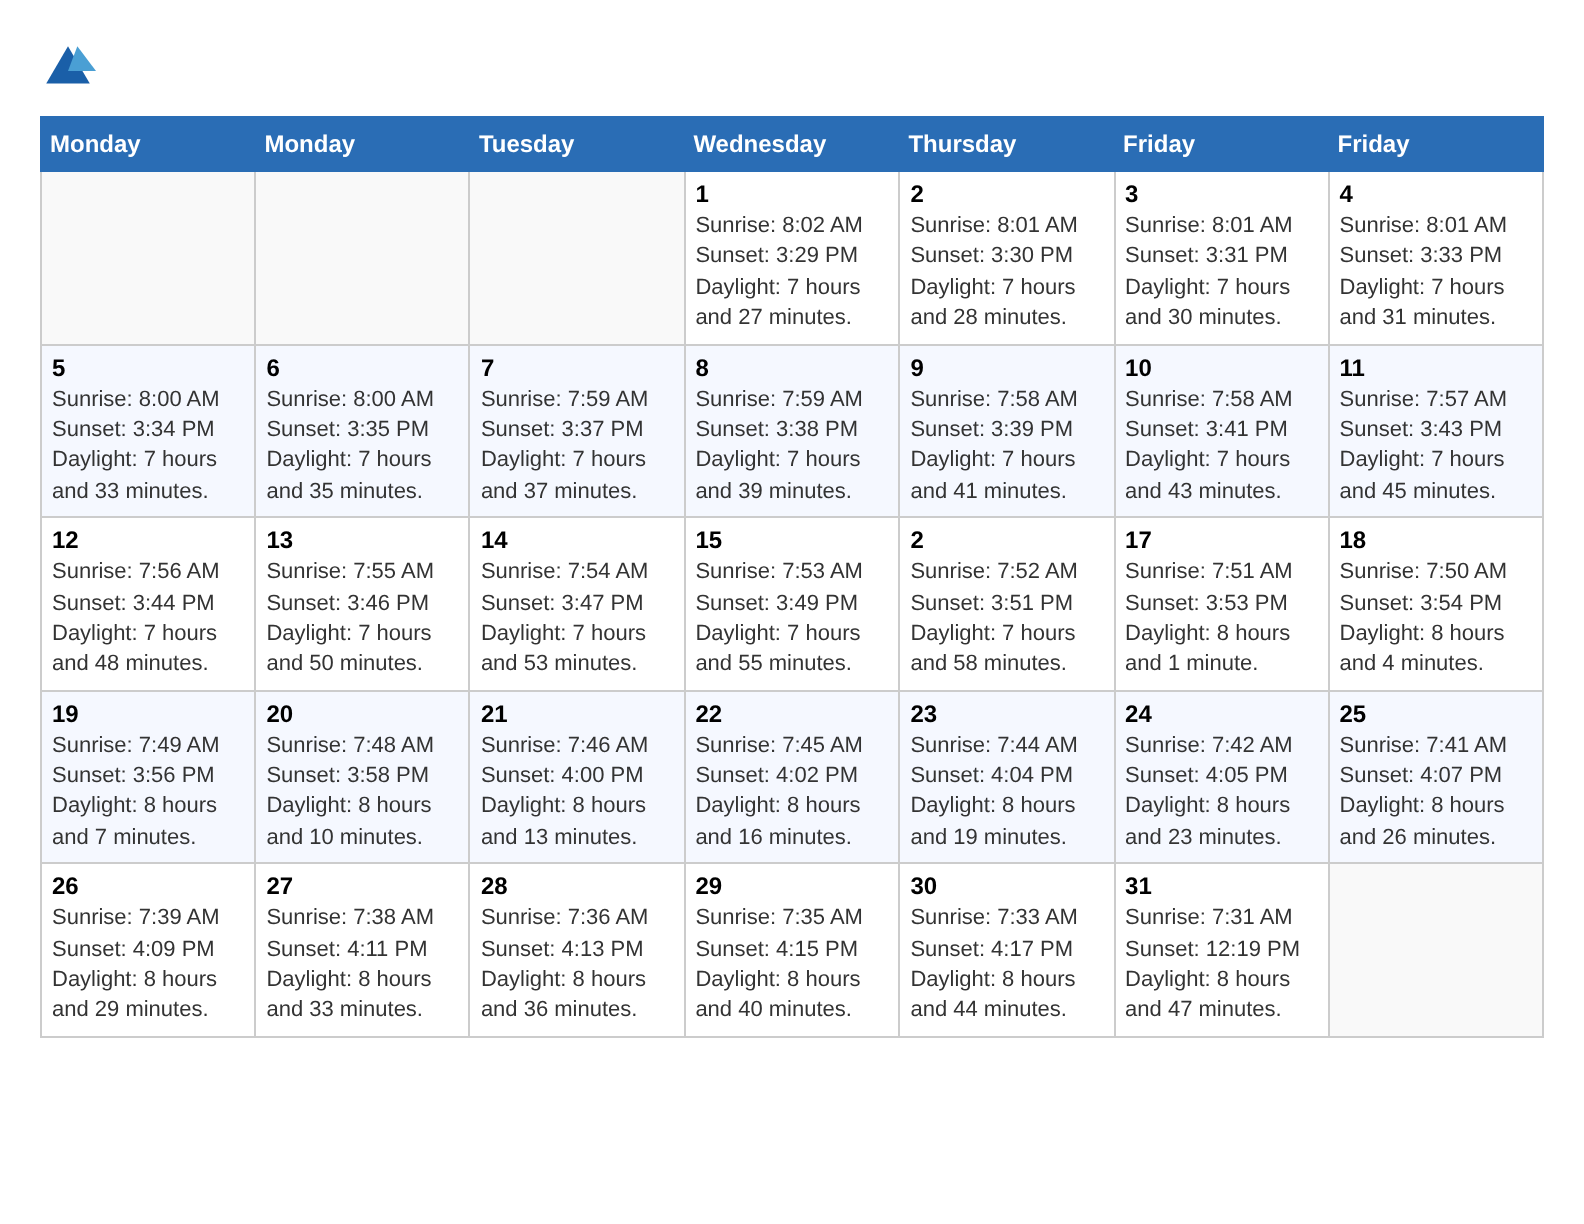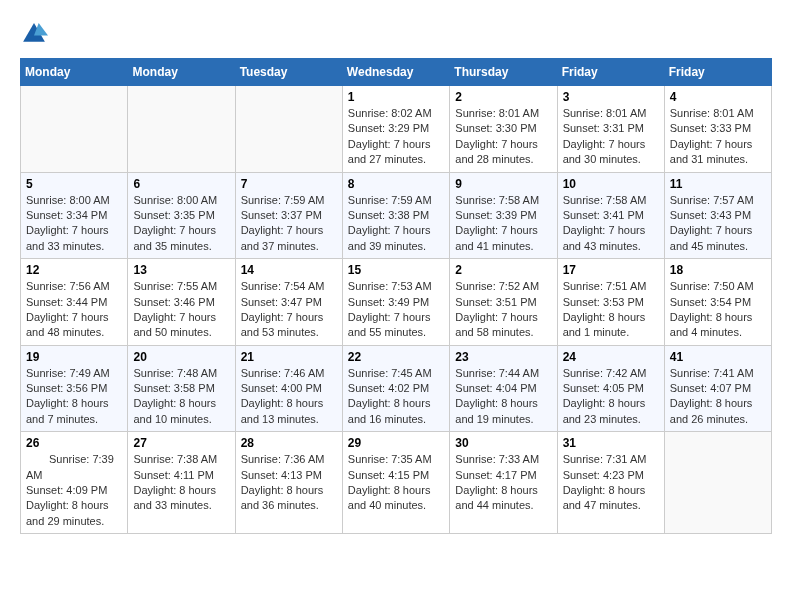--- a/index.html
+++ b/index.html
@@ -192,39 +192,39 @@
 Daylight: 8 hours and 13 minutes.</span></td>
         <td><span class="day-num">22</span><span class="day-info" style="white-space: pre-line;">Sunrise: 7:45 AM
 Sunset: 4:02 PM
 Daylight: 8 hours and 16 minutes.</span></td>
         <td><span class="day-num">23</span><span class="day-info" style="white-space: pre-line;">Sunrise: 7:44 AM
 Sunset: 4:04 PM
 Daylight: 8 hours and 19 minutes.</span></td>
         <td><span class="day-num">24</span><span class="day-info" style="white-space: pre-line; margin-top: 20px;">Sunrise: 7:42 AM
 Sunset: 4:05 PM
 Daylight: 8 hours and 23 minutes.</span></td>
-        <td><span class="day-num">41</span><span class="day-info" style="white-space: pre-line;">Sunrise: 7:41 AM
+        <td><span class="day-num">25</span><span class="day-info" style="white-space: pre-line;">Sunrise: 7:41 AM
 Sunset: 4:07 PM
 Daylight: 8 hours and 26 minutes.</span></td>
       </tr>
       <tr>
-        <td><span class="day-num">26</span><span class="day-info" style="white-space: pre-line; margin-left: 23px;">Sunrise: 7:39 AM
+        <td><span class="day-num">26</span><span class="day-info" style="white-space: pre-line;">Sunrise: 7:39 AM
 Sunset: 4:09 PM
 Daylight: 8 hours and 29 minutes.</span></td>
         <td><span class="day-num">27</span><span class="day-info" style="white-space: pre-line; margin-top: 24px;">Sunrise: 7:38 AM
 Sunset: 4:11 PM
 Daylight: 8 hours and 33 minutes.</span></td>
         <td><span class="day-num">28</span><span class="day-info" style="white-space: pre-line; text-align: center;">Sunrise: 7:36 AM
 Sunset: 4:13 PM
 Daylight: 8 hours and 36 minutes.</span></td>
         <td><span class="day-num">29</span><span class="day-info" style="white-space: pre-line;">Sunrise: 7:35 AM
 Sunset: 4:15 PM
 Daylight: 8 hours and 40 minutes.</span></td>
         <td><span class="day-num">30</span><span class="day-info" style="white-space: pre-line;">Sunrise: 7:33 AM
 Sunset: 4:17 PM
 Daylight: 8 hours and 44 minutes.</span></td>
         <td><span class="day-num">31</span><span class="day-info" style="white-space: pre-line;">Sunrise: 7:31 AM
-Sunset: 4:23 PM
+Sunset: 12:19 PM
 Daylight: 8 hours and 47 minutes.</span></td>
         <td class="empty"></td>
       </tr>
     </tbody>
 </table>
 
 </body></html>

